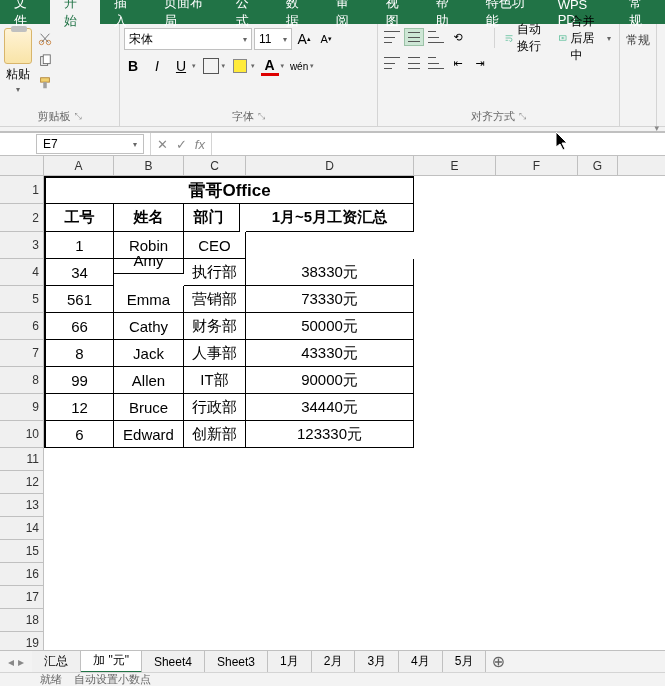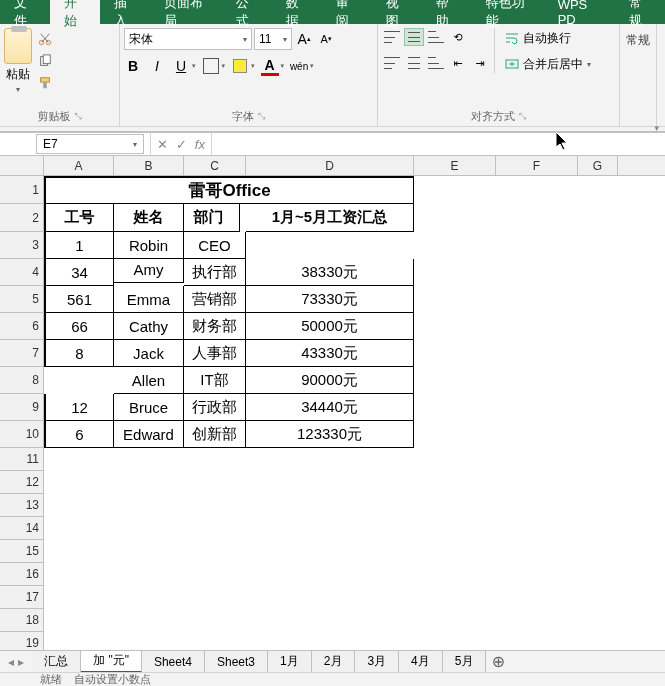--- a/index.html
+++ b/index.html
@@ -40,21 +40,21 @@
 .fontcolor-ic { font-weight: bold; border-bottom: 3px solid #d00; line-height: 12px; }
 
 .align-row { display: flex; gap: 2px; }
 .align-btn { width: 20px; height: 18px; display: flex; flex-direction: column; justify-content: space-between; padding: 3px 2px; }
 .align-btn span { height: 1px; background: #555; display: block; }
 .align-btn.sel { background: #cde6d5; border: 1px solid #9bc2a7; }
 .align-btn.top span:nth-child(1){width:100%} .align-btn.top span:nth-child(2){width:70%} .align-btn.top span:nth-child(3){width:50%}
 .align-btn.mid span{width:80%;margin:0 auto}
 .align-btn.bot span:nth-child(1){width:50%} .align-btn.bot span:nth-child(2){width:70%} .align-btn.bot span:nth-child(3){width:100%}
 .indent-btn { width: 20px; height: 18px; display:flex; align-items:center; justify-content:center; font-size: 11px; }
-.right-col { display:flex; flex-direction:column; gap:6px; padding-left:6px; border-left:1px solid #d4d4d4; }
+.right-col { display:flex; flex-direction:row; gap:6px; padding-left:6px; border-left:1px solid #d4d4d4; }
 .right-btn { display:flex; align-items:center; gap:4px; font-size:12px; height:20px; padding:0 4px; }
 .right-btn svg { width:14px; height:14px; }
 
 .last-group { padding: 8px 6px; color:#444; }
 
 
 .fbar { height: 24px; border-top: 1px solid #c0c0c0; border-bottom: 1px solid #c0c0c0; display: flex; align-items: center; background: #fff; }
 .namebox { width: 108px; height: 20px; border: 1px solid #c0c0c0; margin-left: 36px; padding: 0 6px; display:flex; align-items:center; justify-content:space-between; font-size:12px; }
 .fb-sep { width:1px; height:22px; background:#d4d4d4; margin:0 6px; }
 .fb-btns { display:flex; gap:8px; color:#888; font-size:13px; }
@@ -314,35 +314,36 @@
     <div class="cells" id="cells" style="width: 574px; height: 491px;">
         <div class="cell hdr ib bl" style="left: 0px; top: 28px; width: 70px; height: 28px;">工号</div>
         <div class="cell title bt bl br ib" style="left: 0px; top: 0px; width: 370px; height: 28px;">雷哥Office</div>
         <div class="cell hdr ib" style="left: 70px; top: 28px; width: 70px; height: 28px;">姓名</div>
         <div class="cell hdr ib" style="left: 134px; top: 28px; width: 62px; height: 28px;">部门</div>
         <div class="cell hdr ib br" style="left: 202px; top: 28px; width: 168px; height: 28px;">1月~5月工资汇总</div>
         <div class="cell ib bl" style="left: 0px; top: 56px; width: 70px; height: 27px;">1</div>
         <div class="cell ib" style="left: 70px; top: 56px; width: 70px; height: 27px;">Robin</div>
         <div class="cell ib" style="left: 140px; top: 56px; width: 62px; height: 27px;">CEO</div>
         <div class="cell ib bl" style="left: 0px; top: 83px; width: 70px; height: 27px;">34</div>
-        <div class="cell ib" style="left: 70px; top: 80px; width: 70px; height: 27px;">Amy</div>
+        <div class="cell ib" style="left: 70px; top: 71px; width: 70px; height: 27px;">Amy</div>
         <div class="cell ib" style="left: 140px; top: 83px; width: 62px; height: 27px;">执行部</div>
         <div class="cell ib br" style="left: 202px; top: 83px; width: 168px; height: 27px;">38330元</div>
         <div class="cell ib bl" style="left: 0px; top: 110px; width: 70px; height: 27px;">561</div>
         <div class="cell ib" style="left: 70px; top: 110px; width: 70px; height: 27px;">Emma</div>
         <div class="cell ib" style="left: 140px; top: 110px; width: 62px; height: 27px;">营销部</div>
         <div class="cell ib br" style="left: 202px; top: 110px; width: 168px; height: 27px;">73330元</div>
         <div class="cell ib bl" style="left: 0px; top: 137px; width: 70px; height: 27px;">66</div>
         <div class="cell ib" style="left: 70px; top: 137px; width: 70px; height: 27px;">Cathy</div>
         <div class="cell ib" style="left: 140px; top: 137px; width: 62px; height: 27px;">财务部</div>
         <div class="cell ib br" style="left: 202px; top: 137px; width: 168px; height: 27px;">50000元</div>
         <div class="cell ib bl" style="left: 0px; top: 164px; width: 70px; height: 27px;">8</div>
         <div class="cell ib" style="left: 70px; top: 164px; width: 70px; height: 27px;">Jack</div>
         <div class="cell ib" style="left: 140px; top: 164px; width: 62px; height: 27px;">人事部</div>
         <div class="cell ib br" style="left: 202px; top: 164px; width: 168px; height: 27px;">43330元</div>
+        <div class="cell ib bl" style="left: 0px; top: 191px; width: 70px; height: 27px;">99</div>
         <div class="cell ib" style="left: 70px; top: 191px; width: 70px; height: 27px;">Allen</div>
         <div class="cell ib" style="left: 140px; top: 191px; width: 62px; height: 27px;">IT部</div>
         <div class="cell ib br" style="left: 202px; top: 191px; width: 168px; height: 27px;">90000元</div>
         <div class="cell ib bl" style="left: 0px; top: 218px; width: 70px; height: 27px;">12</div>
         <div class="cell ib" style="left: 70px; top: 218px; width: 70px; height: 27px;">Bruce</div>
         <div class="cell ib" style="left: 140px; top: 218px; width: 62px; height: 27px;">行政部</div>
         <div class="cell ib br" style="left: 202px; top: 218px; width: 168px; height: 27px;">34440元</div>
         <div class="cell ib bl bb" style="left: 0px; top: 245px; width: 70px; height: 27px;">6</div>
         <div class="cell ib bb" style="left: 70px; top: 245px; width: 70px; height: 27px;">Edward</div>
         <div class="cell ib bb" style="left: 140px; top: 245px; width: 62px; height: 27px;">创新部</div>

